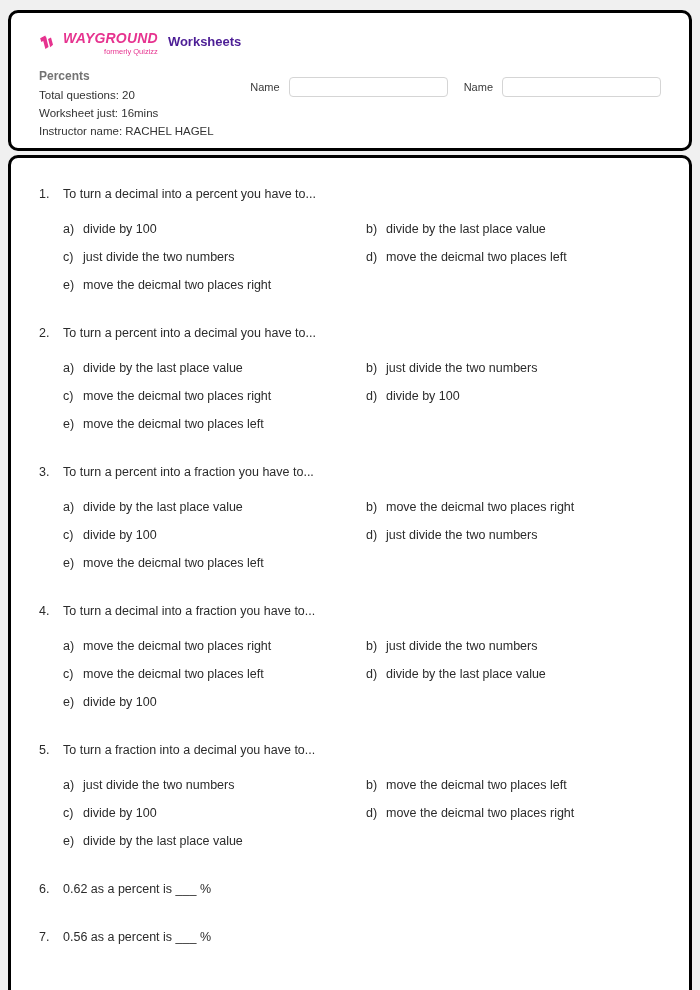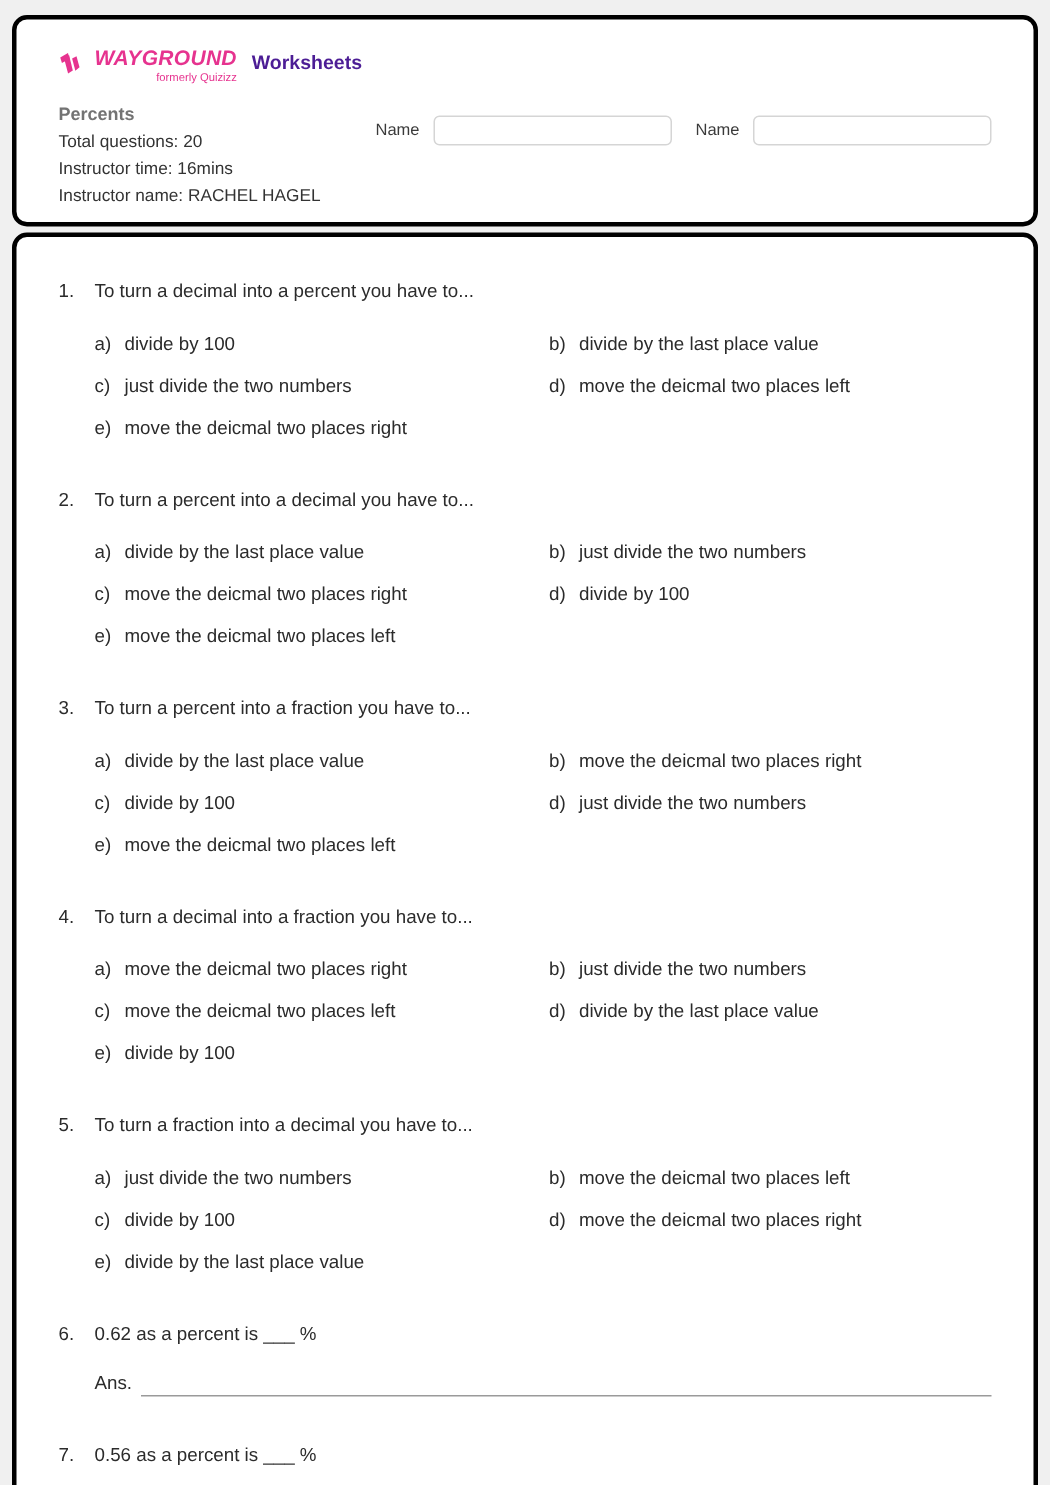--- a/index.html
+++ b/index.html
@@ -82,21 +82,21 @@
         </span>
         <span class="logo-textcol">
           <span class="brand">WAYGROUND</span>
           <span class="brand-sub">formerly Quizizz</span>
         </span>
         <span class="worksheets-label">Worksheets</span>
       </div>
       <div class="meta">
         <div class="meta-title">Percents</div>
         <div class="meta-line">Total questions: 20</div>
-        <div class="meta-line">Instructor time: 16mins</div>
+        <div class="meta-line">Worksheet just: 16mins</div>
         <div class="meta-line">Instructor name: RACHEL HAGEL</div>
       </div>
     </div>
 
     <div class="fields">
       <div class="field-row">
         <span class="field-label">Name</span>
         <input class="field-input" type="text" value="" style="">
       </div>
       <div class="field-row">
@@ -277,24 +277,20 @@
 </div>
 
   </div>
 
   <div class="question">
     <div class="q-row">
       <span class="q-num">6.</span>
       <span class="q-text">0.62 as a percent is ___ %</span>
     </div>
 
-    <div class="ans-row">
-      <span class="ans-label">Ans.</span>
-      <span class="ans-line"></span>
-    </div>
   </div>
 
   <div class="question">
     <div class="q-row">
       <span class="q-num">7.</span>
       <span class="q-text">0.56 as a percent is ___ %</span>
     </div>
 
   </div>
 </div>

